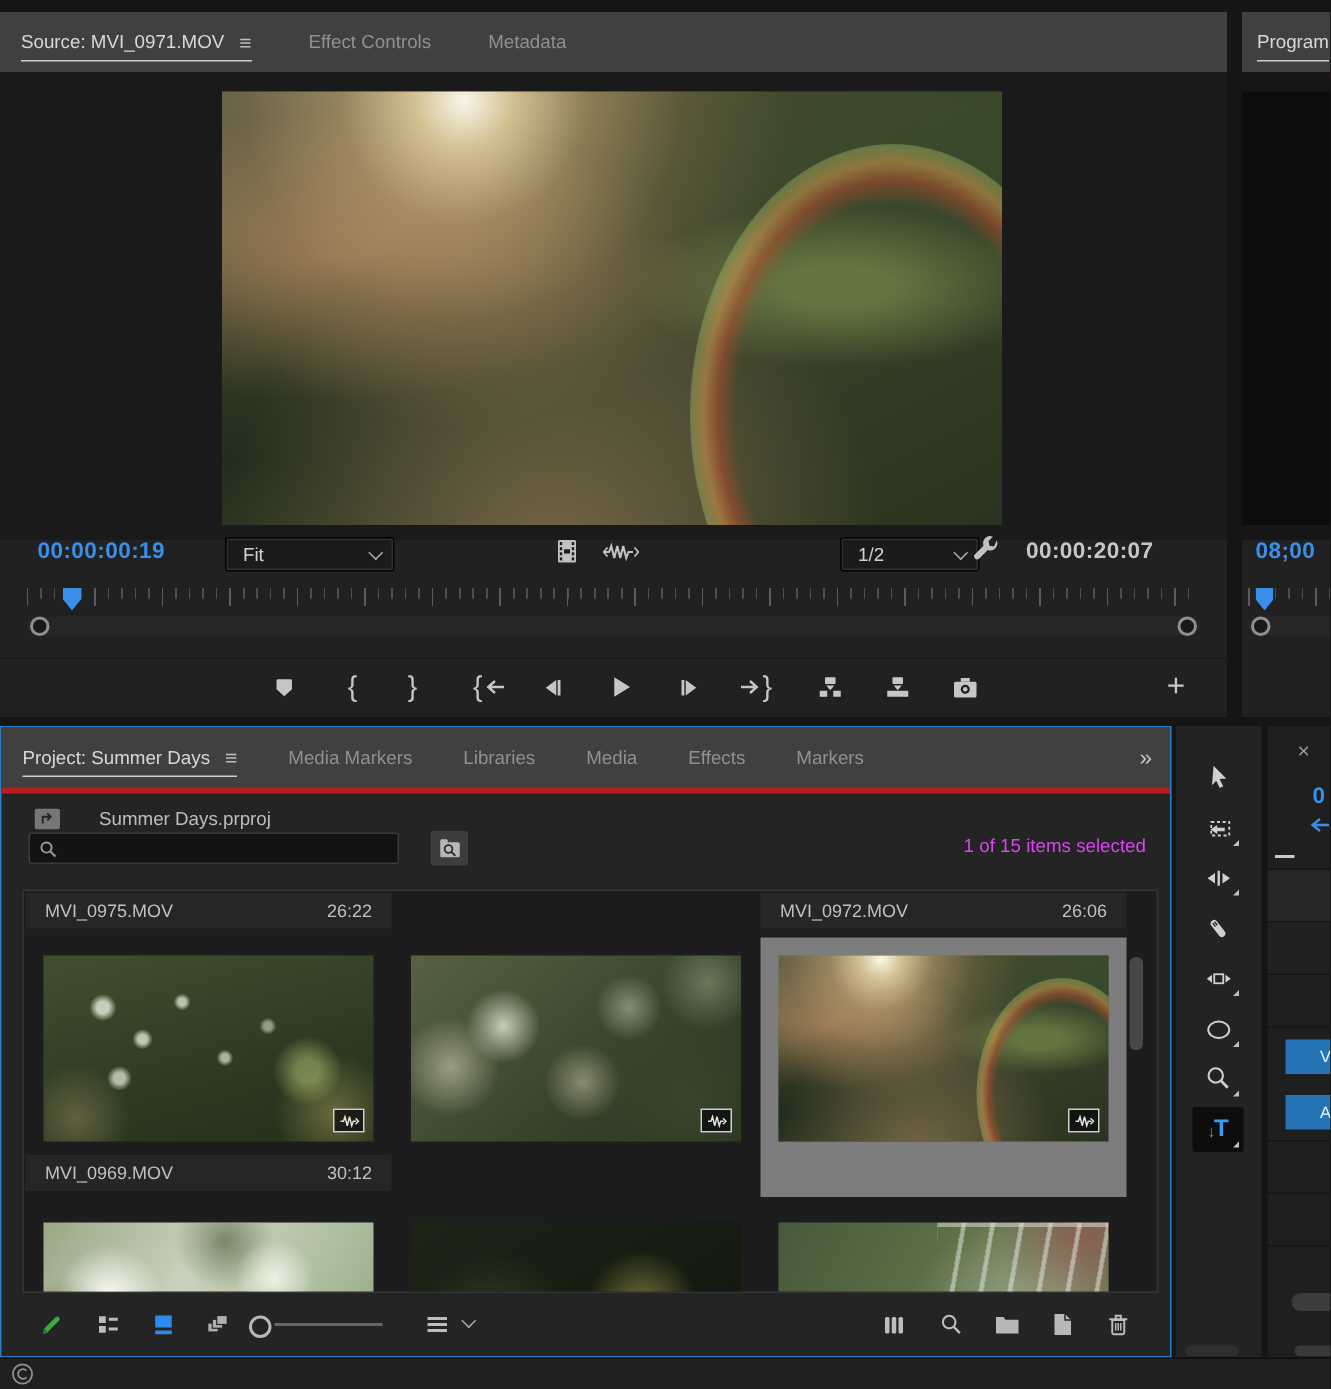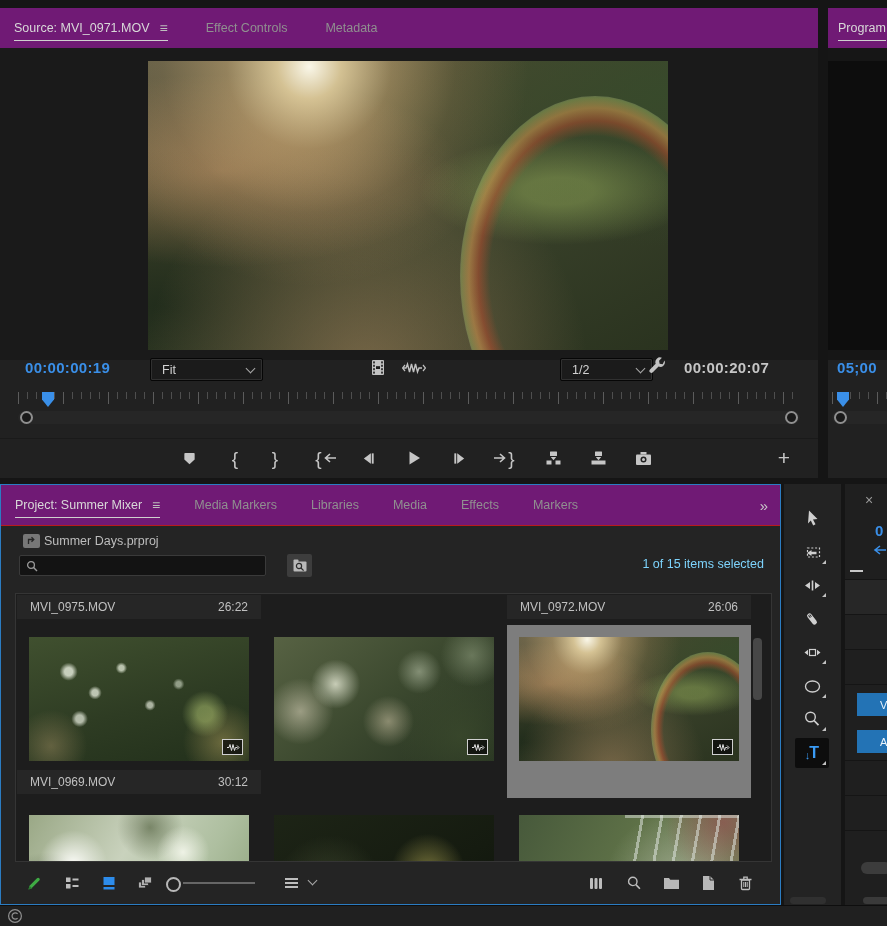--- a/index.html
+++ b/index.html
@@ -1,22 +1,22 @@
 <!DOCTYPE html>
 <html><head>
 <meta charset="utf-8">
 <style>
   html,body{margin:0;padding:0;background:#141414;width:887px;height:926px;overflow:hidden;
     font-family:"Liberation Sans",sans-serif;-webkit-font-smoothing:antialiased;}
   .abs{position:absolute}
   .app{position:relative;width:887px;height:926px;background:#151515;color:#bdbdbd;font-size:12px}
   .panel{position:absolute;background:#212121}
   
-  .tabbar{position:absolute;left:0;top:0;right:0;height:40px;background:#701a75;
-    display:flex;align-items:center;padding-left:14px;gap:38px;border-bottom:1px solid #b91c1c;white-space:nowrap}
+  .tabbar{position:absolute;left:0;top:0;right:0;height:40px;background:#404040;
+    display:flex;align-items:center;padding-left:14px;gap:38px;border-bottom:4px solid #b91c1c;white-space:nowrap}
   .tab{color:#909090;font-size:12.5px;height:100%;display:flex;align-items:center;gap:10px;position:relative;cursor:default}
   .tab.active{color:#d8d8d8}
   .tab.active::after{content:"";position:absolute;left:0;right:0;bottom:7px;height:1px;background:#cfcfcf}
   .menu-glyph{font-size:14px;color:#bdbdbd}
   .overflow-glyph{position:absolute;right:14px;top:0;height:40px;display:flex;align-items:center;color:#c8c8c8;font-size:15px;letter-spacing:-2px}
   
   .monitor-area{position:absolute;left:0;right:0;top:40px;height:312px;background:#1a1a1a}
   .video{position:absolute;overflow:hidden}
   .img-sunflare{background:
     radial-gradient(circle at 31% 2%, rgba(255,252,238,.97) 0%, rgba(255,231,178,.75) 7%, rgba(250,205,145,.38) 18%, rgba(220,170,120,.15) 32%, transparent 48%),
@@ -83,25 +83,25 @@
   .transport{position:absolute;left:0;right:0;bottom:0;height:39px;border-top:1px solid #1a1a1a}
   .tbtn{position:absolute;top:0;height:38px;width:32px;background:none;border:none;color:#c6c6c6;
     display:flex;align-items:center;justify-content:center;padding:0;cursor:default}
   .tbtn svg{display:block}
   .brace{font-size:19px;font-weight:400;color:#c6c6c6;line-height:1}
   .plusbtn{font-size:21px;color:#c6c6c6;font-weight:400}
   .ic{display:inline-flex;align-items:center;justify-content:center;color:#c2c2c2}
   .ic svg{display:block}
   
   .project-panel{left:0;top:484px;width:781px;height:421px;background:#242424;border:1px solid #2b7cc2;box-sizing:border-box}
-  .file-row{position:absolute;left:0;top:44px;height:24px;display:flex;align-items:center;gap:4px;padding-left:22px;color:#bdbdbd;font-size:12.5px}
+  .file-row{position:absolute;left:0;top:44px;height:24px;display:flex;align-items:flex-end;gap:26px;padding-left:22px;color:#bdbdbd;font-size:12.5px}
   .search-box{position:absolute;left:18px;top:70px;width:247px;height:21px;background:#131313;border:1px solid #3a3a3a;border-radius:2px;display:flex;align-items:center;padding:0 6px;gap:5px;box-sizing:border-box}
   .search-box input{background:transparent;border:none;outline:none;color:#d5d5d5;font-size:12px;width:100%;font-family:"Liberation Sans",sans-serif}
   .find-btn{position:absolute;left:286px;top:69px;width:25px;height:23px;background:#3d3d3d;border:none;border-radius:2px;display:flex;align-items:center;justify-content:center;padding:0}
-  .status-text{position:absolute;right:16px;top:72px;color:#7dd3fc;font-size:12.5px}
+  .status-text{position:absolute;right:16px;top:72px;color:#d946ef;font-size:12.5px}
   .grid{position:absolute;left:14px;top:108px;width:755px;height:267px;border:1px solid #353535;background:#1d1d1d;overflow:hidden;box-sizing:content-box}
   .name-cell{position:absolute;height:24px;width:244px;background:#262626;display:flex;align-items:center;justify-content:space-between;
     padding:0 13px;box-sizing:border-box;color:#c0c0c0;font-size:12px}
   .name-cell.selected{background:transparent;color:#1d1d1d;font-weight:400}
   .thumb{position:absolute;width:220px;height:124px;overflow:hidden}
   .sel-frame{position:absolute;left:491px;top:31px;width:244px;height:173px;background:#7d7d7d}
   .av-badge{position:absolute;right:6px;bottom:6px;width:19px;height:14px;border:1px solid #d0d0d0;background:rgba(12,12,12,.78);display:flex;align-items:center;justify-content:center}
   .vscroll{position:absolute;left:737px;top:44px;width:9px;height:62px;border-radius:4px;background:#474747}
   .ptoolbar{position:absolute;left:0;right:0;bottom:0;height:42px;display:block}
   .ptool{position:absolute;top:9px;width:26px;height:24px;background:none;border:none;padding:0;display:flex;align-items:center;justify-content:center;color:#bdbdbd}
@@ -264,35 +264,35 @@
 
   <section class="panel" style="left:828px;top:8px;width:59px;height:470px;overflow:hidden">
     <div class="tabbar" style="padding-left:10px">
       <div class="tab active" style="white-space:nowrap">
         <span>Program</span>
       </div>
     </div>
     <div class="monitor-area" style="background:#161616">
       <div class="video" style="left:0;top:13px;width:59px;height:289px;background:#0d0d0d"></div>
     </div>
-    <span class="abs tc blue" style="left:9px;top:351px">05;00</span>
+    <span class="abs tc blue" style="left:9px;top:351px">08;00</span>
     <div class="ruler" style="left:4px;right:0;top:384px">
         <div class="minor"></div>
         <div class="major"></div>
       </div>
     <div class="playhead" style="left:9px;top:384px"></div>
     <div class="zoombar" style="left:4px;top:403px;width:60px">
       <i class="knob" style="left:2px"></i>
     </div>
   </section>
 
   <section class="panel project-panel">
     <div class="tabbar" style="gap:34px">
       <div class="tab active">
-        <span>Project: Summer Mixer</span>
+        <span>Project: Summer Days</span>
         <span class="menu-glyph">≡</span>
       </div>
       <div class="tab">
           <span>Media Markers</span>
         </div>
       <div class="tab">
           <span>Libraries</span>
         </div>
       <div class="tab">
           <span>Media</span>

